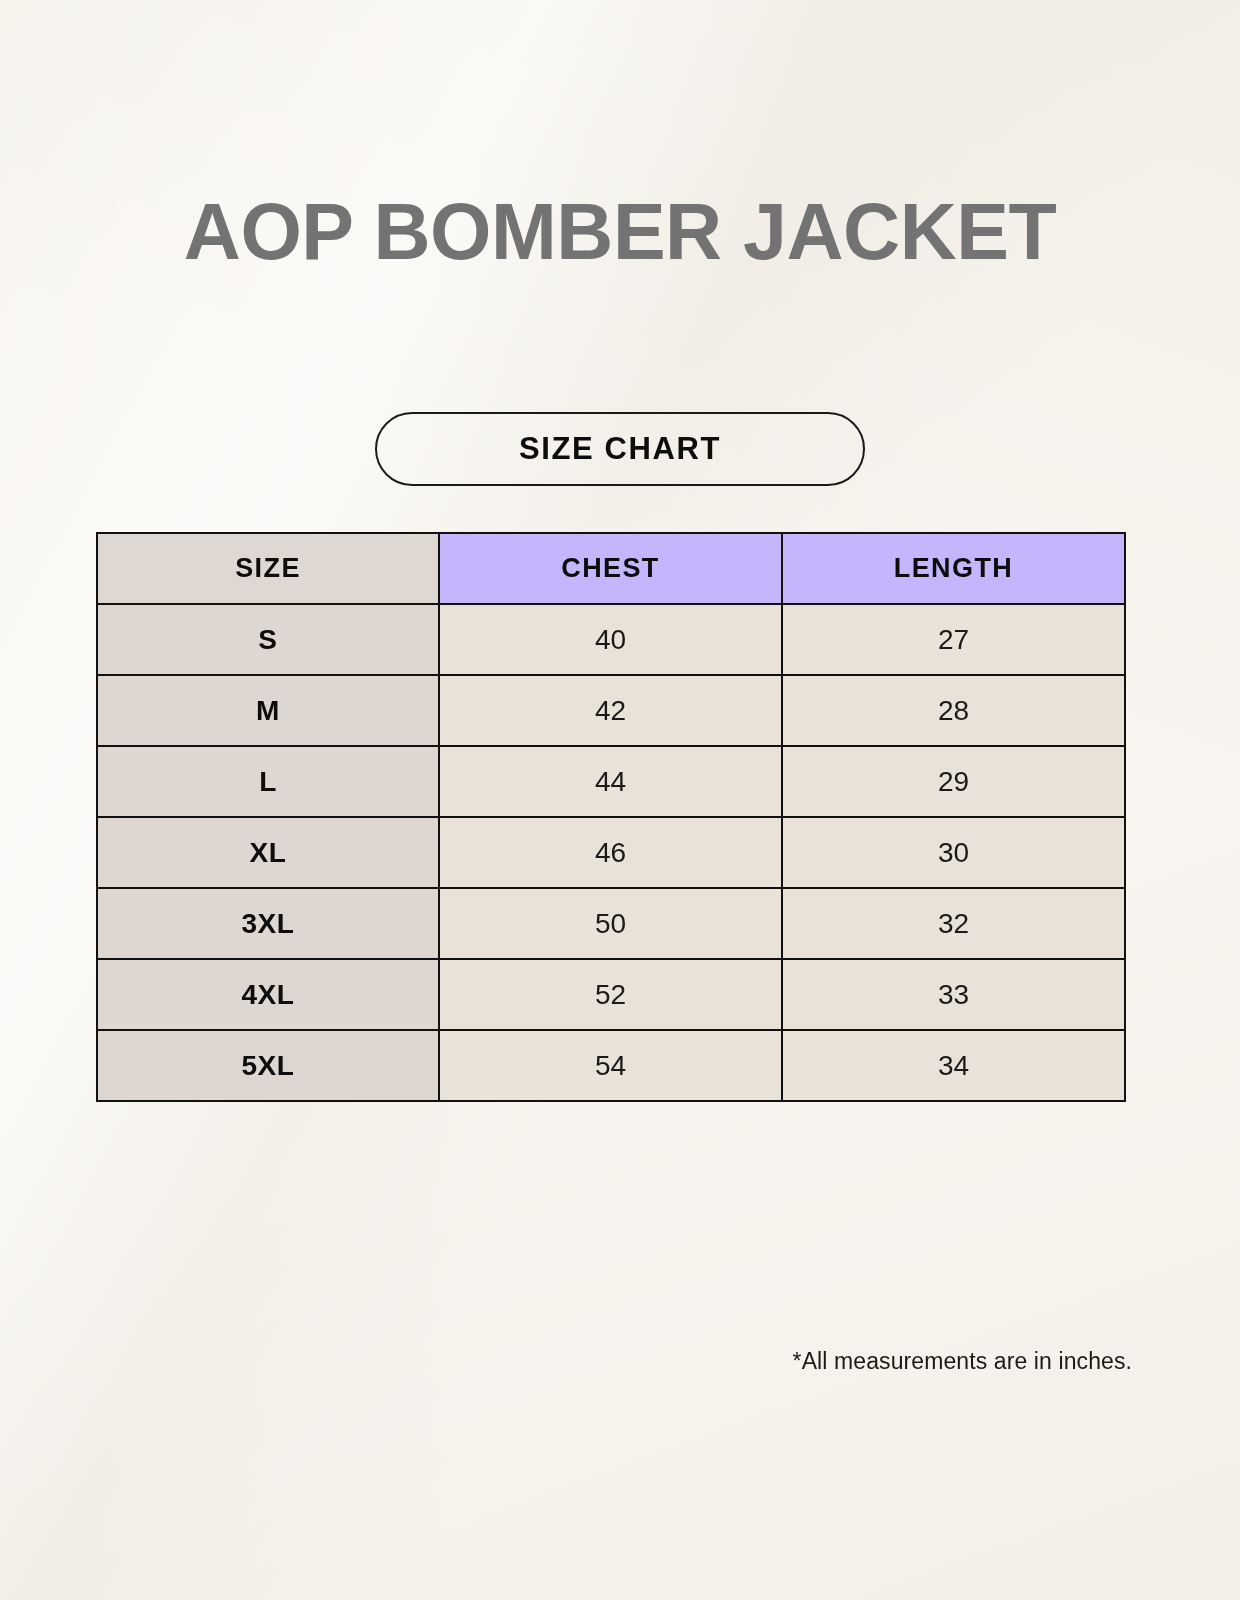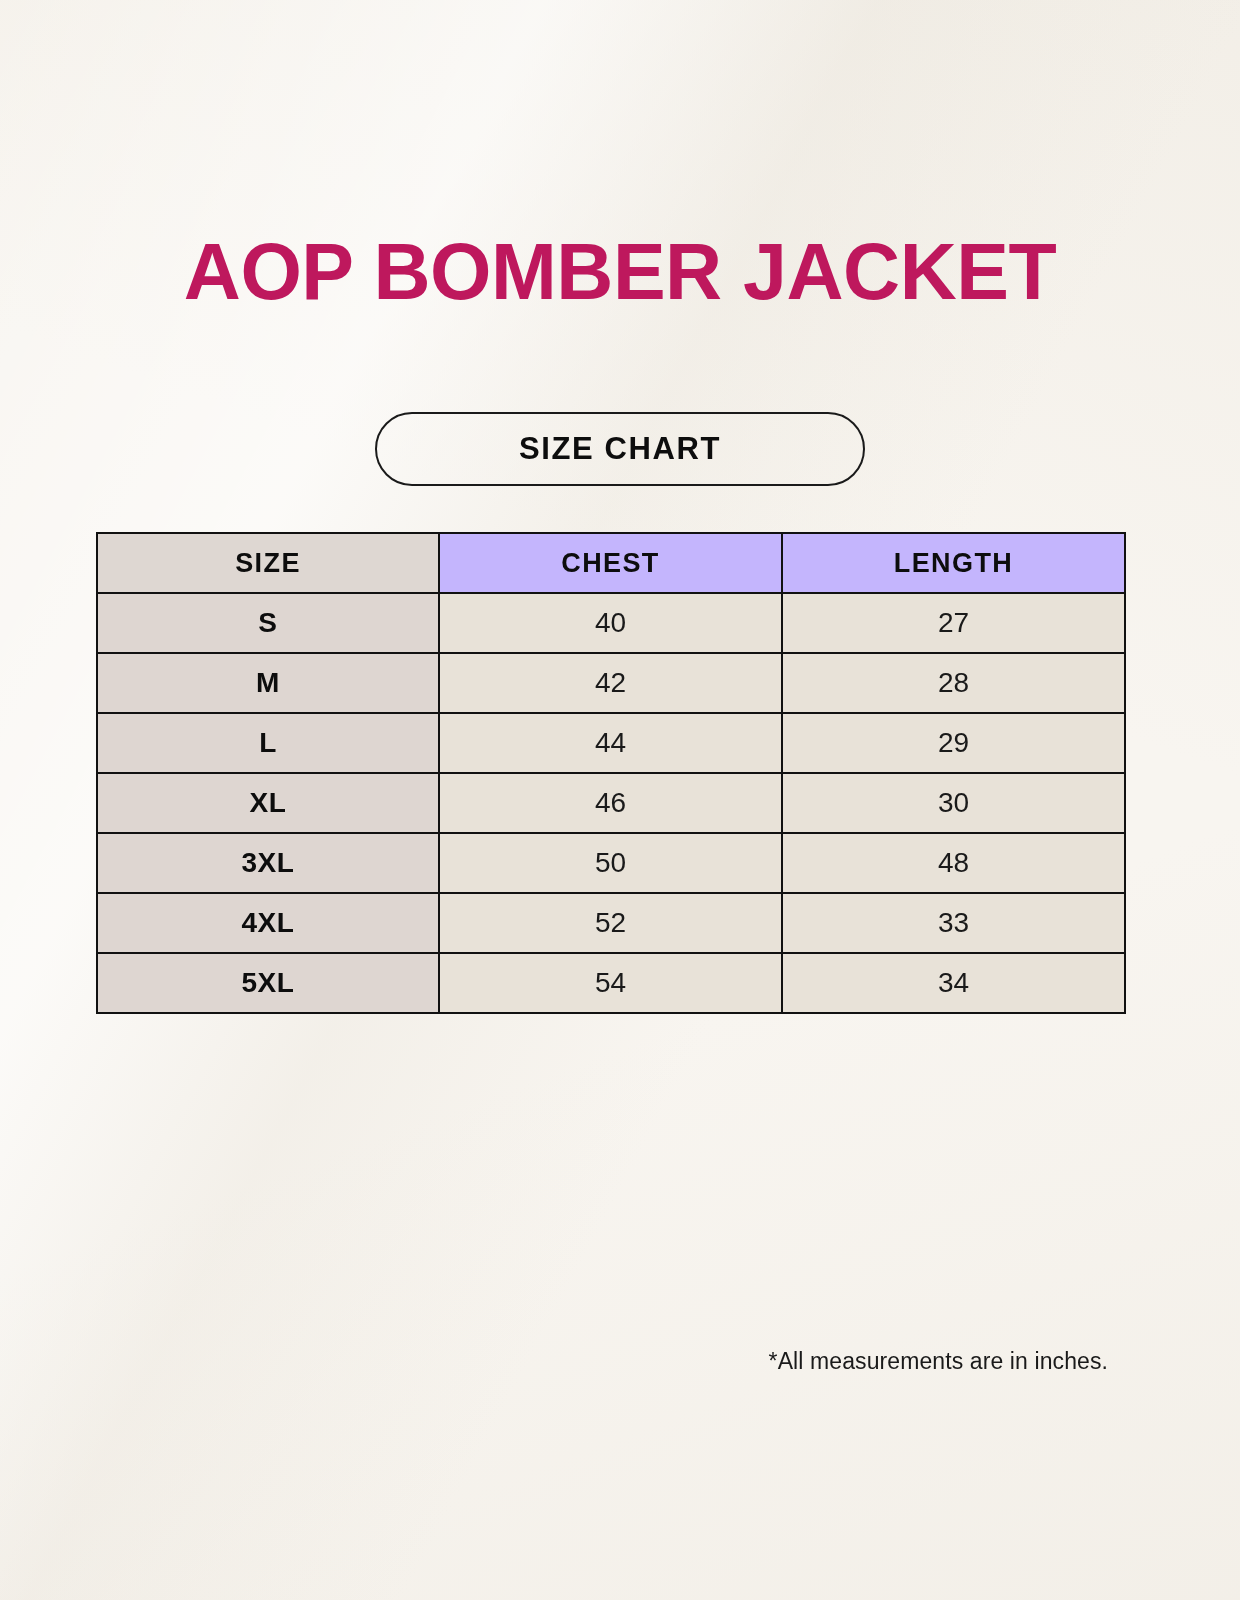--- a/index.html
+++ b/index.html
@@ -40,23 +40,22 @@
   
   .title {
     position:absolute;
     left:0; right:0;
     top:195px;
     text-align:center;
     font-size:79px;
     font-weight:bold;
     letter-spacing:-0.5px;
     line-height:0.93;
-    color:#be185d;
+    color:#737373;
     padding:0 116px;
-    margin-top:40px;
   }
 
   
   .pill-wrap {
     position:absolute;
     left:0; right:0;
     top:412px;
     display:flex;
     justify-content:center;
   }
@@ -87,21 +86,21 @@
   table.size-table {
     width:1028px;
     border-collapse:collapse;
     table-layout:fixed;
   }
   table.size-table td, table.size-table th {
     border:2.6px solid #111111;
     text-align:center;
     vertical-align:middle;
     padding:0;
-    height:60px;
+    height:71px;
   }
   col.col-size   { width:342px; }
   col.col-chest  { width:343px; }
   col.col-length { width:343px; }
 
   
   th.head-size {
     background:#ded7d2;
     font-size:27px;
     font-weight:bold;
@@ -129,21 +128,21 @@
   td.cell-value {
     background:#e8e2d8;
     font-size:28px;
     font-weight:normal;
     color:#1a1a1a;
   }
 
   
   .footnote {
     position:absolute;
-    left:80px;
+    left:104px;
     width:1028px;
     top:1348px;
     text-align:right;
     font-size:23px;
     font-weight:500;
     color:#1a1a1a;
     letter-spacing:0.1px;
   }
 </style>
 </head>
@@ -192,21 +191,21 @@
           <td class="cell-value">29</td>
         </tr>
         <tr>
           <td class="cell-size">XL</td>
           <td class="cell-value">46</td>
           <td class="cell-value">30</td>
         </tr>
         <tr>
           <td class="cell-size">3XL</td>
           <td class="cell-value">50</td>
-          <td class="cell-value">48</td>
+          <td class="cell-value">32</td>
         </tr>
         <tr>
           <td class="cell-size">4XL</td>
           <td class="cell-value">52</td>
           <td class="cell-value">33</td>
         </tr>
         <tr>
           <td class="cell-size">5XL</td>
           <td class="cell-value">54</td>
           <td class="cell-value">34</td>

